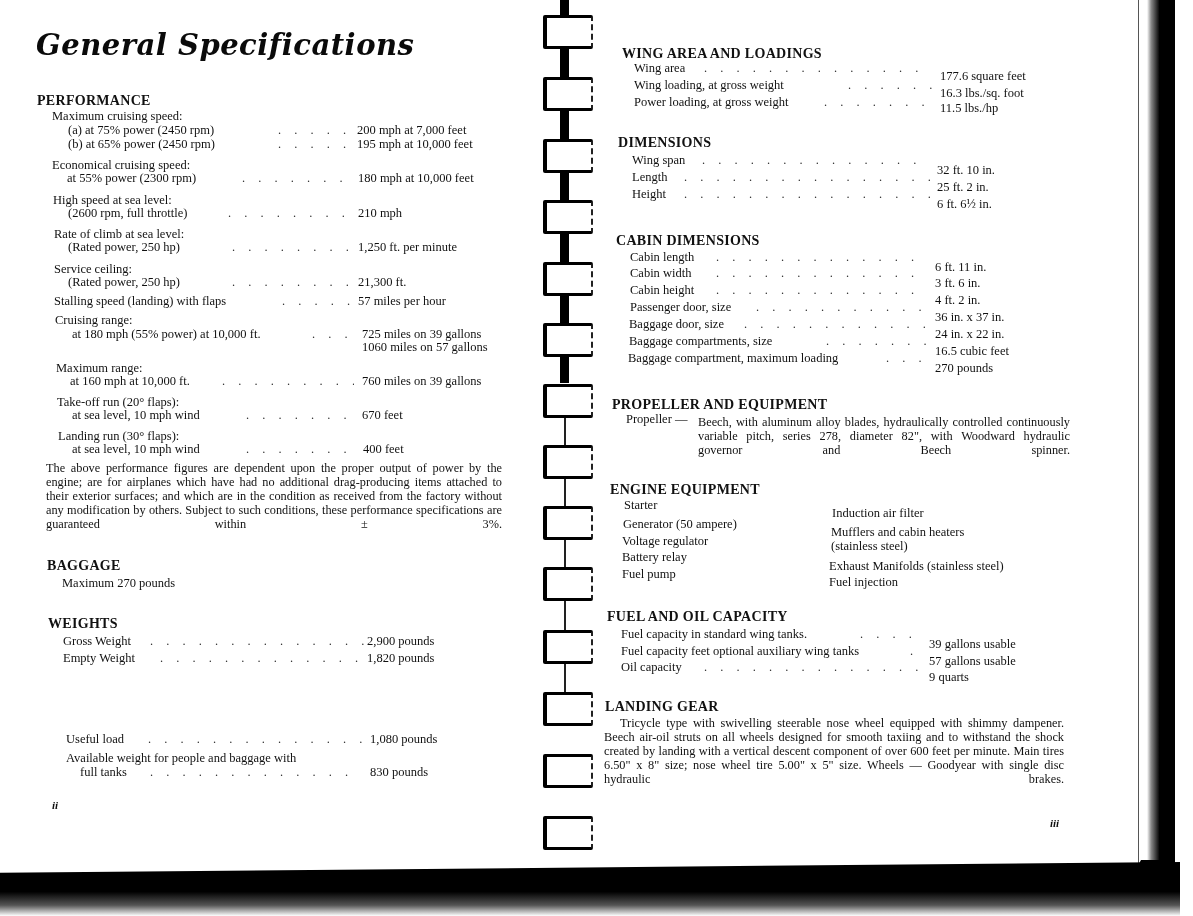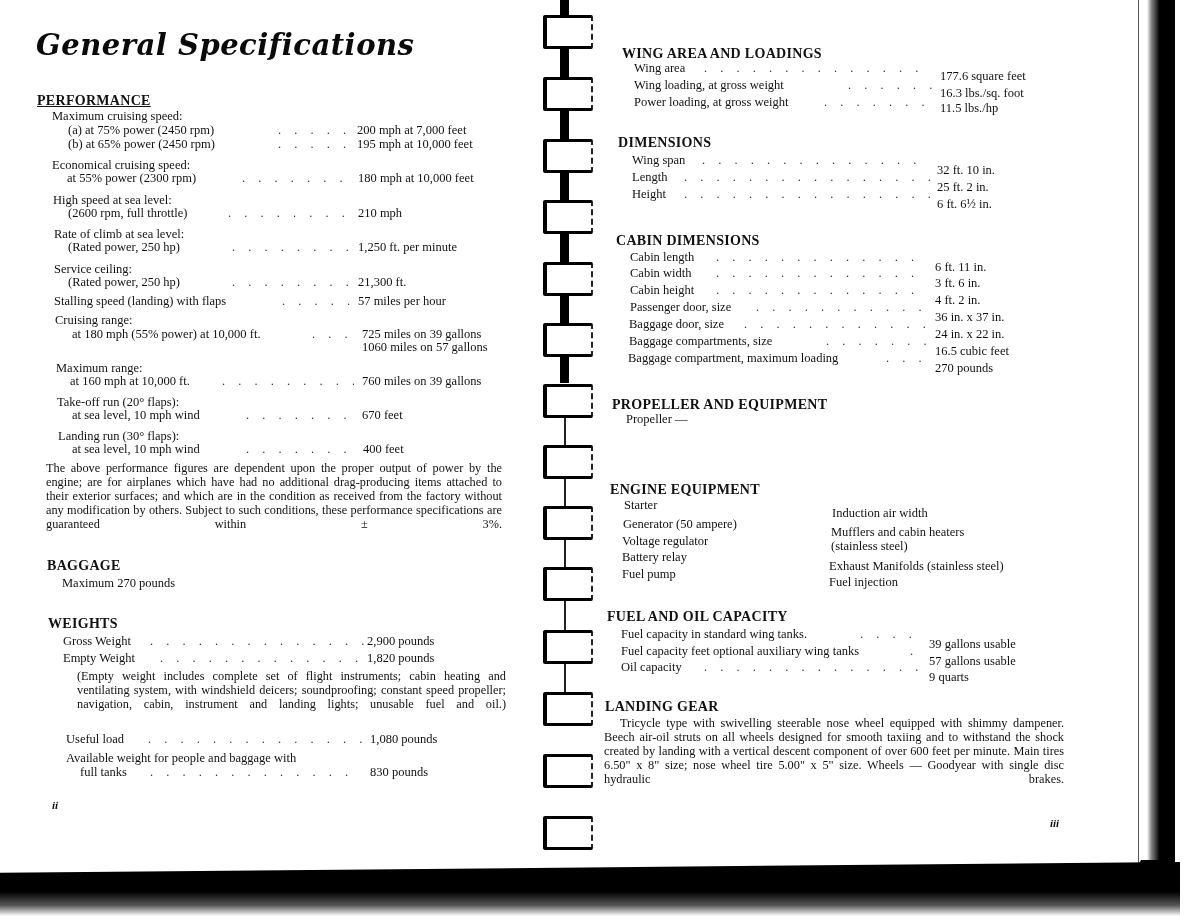--- a/index.html
+++ b/index.html
@@ -61,21 +61,21 @@
     clip-path:polygon(40% 0, 100% 0, 100% 100%, 0 100%);
   }
   .folio { position:absolute; font-size:11px; font-style:italic; font-weight:bold; }
 </style>
 </head>
 <body>
 
 <div id="left-page" class="page">
   <h1 class="main-title">General Specifications</h1>
 
-  <h2 class="sec-head" style="left:37px;top:93px;text-decoration:underline;">PERFORMANCE</h2>
+  <h2 class="sec-head" style="left:37px;top:93px;">PERFORMANCE</h2>
 
   <div class="plain" style="left:52px;top:109px;">Maximum cruising speed:</div>
   <div class="row" style="left:0;top:123px;width:520px;">
     <span class="lbl" style="left:68px;">(a) at 75% power (2450 rpm)</span>
     <span class="dots" style="left:278px;width:74px;">. . . . . . . . . . . . . . . . . . . . . . . . . . . . . . .</span>
     <span class="val" style="left:357px;">200 mph at 7,000 feet</span>
   </div>
   <div class="row" style="left:0;top:137px;width:520px;">
     <span class="lbl" style="left:68px;">(b) at 65% power (2450 rpm)</span>
     <span class="dots" style="left:278px;width:74px;">. . . . . . . . . . . . . . . . . . . . . . . . . . . . . . .</span>
@@ -156,21 +156,20 @@
   <div class="row" style="left:0;top:634px;width:520px;">
     <span class="lbl" style="left:63px;">Gross Weight</span>
     <span class="dots" style="left:150px;width:214px;">. . . . . . . . . . . . . . . . . . . . . . . . . . . . . . .</span>
     <span class="val" style="left:367px;">2,900 pounds</span>
   </div>
   <div class="row" style="left:0;top:651px;width:520px;">
     <span class="lbl" style="left:63px;">Empty Weight</span>
     <span class="dots" style="left:160px;width:204px;">. . . . . . . . . . . . . . . . . . . . . . . . . . . . . . .</span>
     <span class="val" style="left:367px;">1,820 pounds</span>
   </div>
-  <p class="para" style="left:77px;top:669px;width:429px;">(Empty weight includes complete set of flight instruments; cabin heating and ventilating system, with windshield deicers; soundproofing; constant speed propeller; navigation, cabin, instrument and landing lights; unusable fuel and oil.)</p>
 
   <div class="row" style="left:0;top:732px;width:520px;">
     <span class="lbl" style="left:66px;">Useful load</span>
     <span class="dots" style="left:148px;width:220px;">. . . . . . . . . . . . . . . . . . . . . . . . . . . . . . .</span>
     <span class="val" style="left:370px;">1,080 pounds</span>
   </div>
   <div class="plain" style="left:66px;top:751px;text-align:center;">Available weight for people and baggage with</div>
   <div class="row" style="left:0;top:765px;width:520px;">
     <span class="lbl" style="left:80px;">full tanks</span>
     <span class="dots" style="left:150px;width:210px;">. . . . . . . . . . . . . . . . . . . . . . . . . . . . . . .</span>
@@ -272,28 +271,29 @@
     <span class="val" style="left:335px;top:10px;">16.5 cubic feet</span>
   </div>
   <div class="row" style="left:0;top:351px;width:500px;">
     <span class="lbl" style="left:28px;">Baggage compartment, maximum loading</span>
     <span class="dots" style="left:286px;width:40px;">. . . . . . . . . . . . . . . . . . . . . . . . . . . . . . .</span>
     <span class="val" style="left:335px;top:10px;">270 pounds</span>
   </div>
 
   <h2 class="sec-head" style="left:12px;top:397px;">PROPELLER AND EQUIPMENT</h2>
   <div class="plain" style="left:26px;top:412px;">Propeller —</div>
+  <p class="para" style="left:98px;top:415px;width:372px;">Beech, with aluminum alloy blades, hydraulically controlled continuously variable pitch, series 278, diameter 82", with Woodward hydraulic governor and Beech spinner.</p>
 
   <h2 class="sec-head" style="left:10px;top:482px;">ENGINE EQUIPMENT</h2>
   <div class="plain" style="left:24px;top:498px;">Starter</div>
   <div class="plain" style="left:23px;top:517px;">Generator (50 ampere)</div>
   <div class="plain" style="left:22px;top:534px;">Voltage regulator</div>
   <div class="plain" style="left:22px;top:550px;">Battery relay</div>
   <div class="plain" style="left:22px;top:567px;">Fuel pump</div>
-  <div class="plain" style="left:232px;top:506px;">Induction air width</div>
+  <div class="plain" style="left:232px;top:506px;">Induction air filter</div>
   <div class="plain" style="left:231px;top:525px;">Mufflers and cabin heaters</div>
   <div class="plain" style="left:231px;top:539px;">(stainless steel)</div>
   <div class="plain" style="left:229px;top:559px;">Exhaust Manifolds (stainless steel)</div>
   <div class="plain" style="left:229px;top:575px;">Fuel injection</div>
 
   <h2 class="sec-head" style="left:7px;top:609px;">FUEL AND OIL CAPACITY</h2>
   <div class="row" style="left:0;top:627px;width:500px;">
     <span class="lbl" style="left:21px;">Fuel capacity in standard wing tanks.</span>
     <span class="dots" style="left:260px;width:60px;">. . . . . . . . . . . . . . . . . . . . . . . . . . . . . . .</span>
     <span class="val" style="left:329px;top:10px;">39 gallons usable</span>

